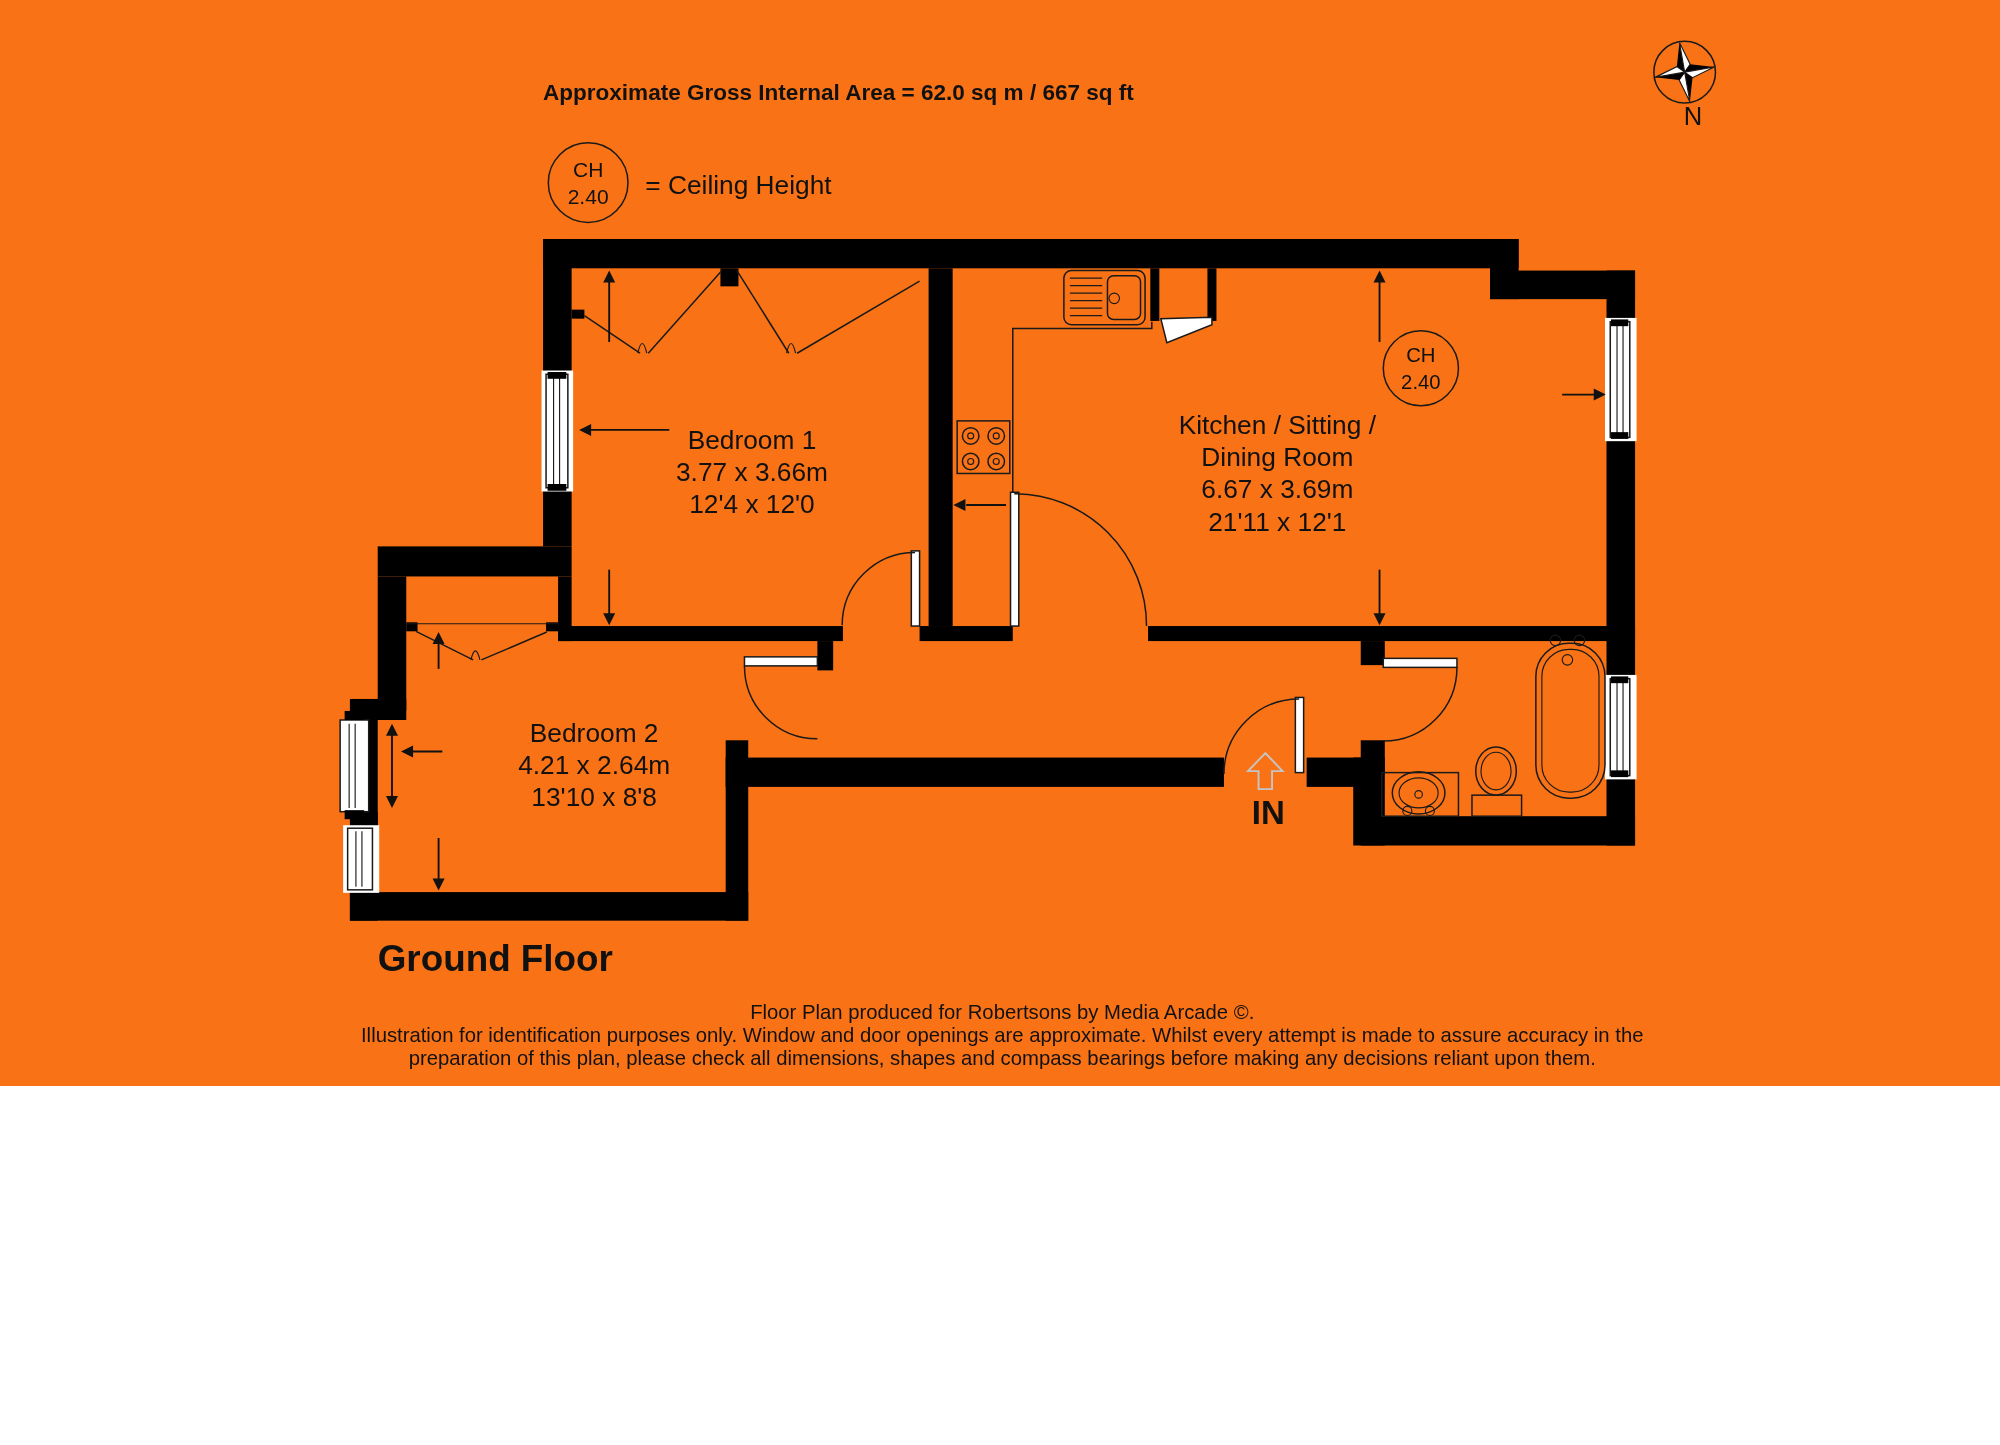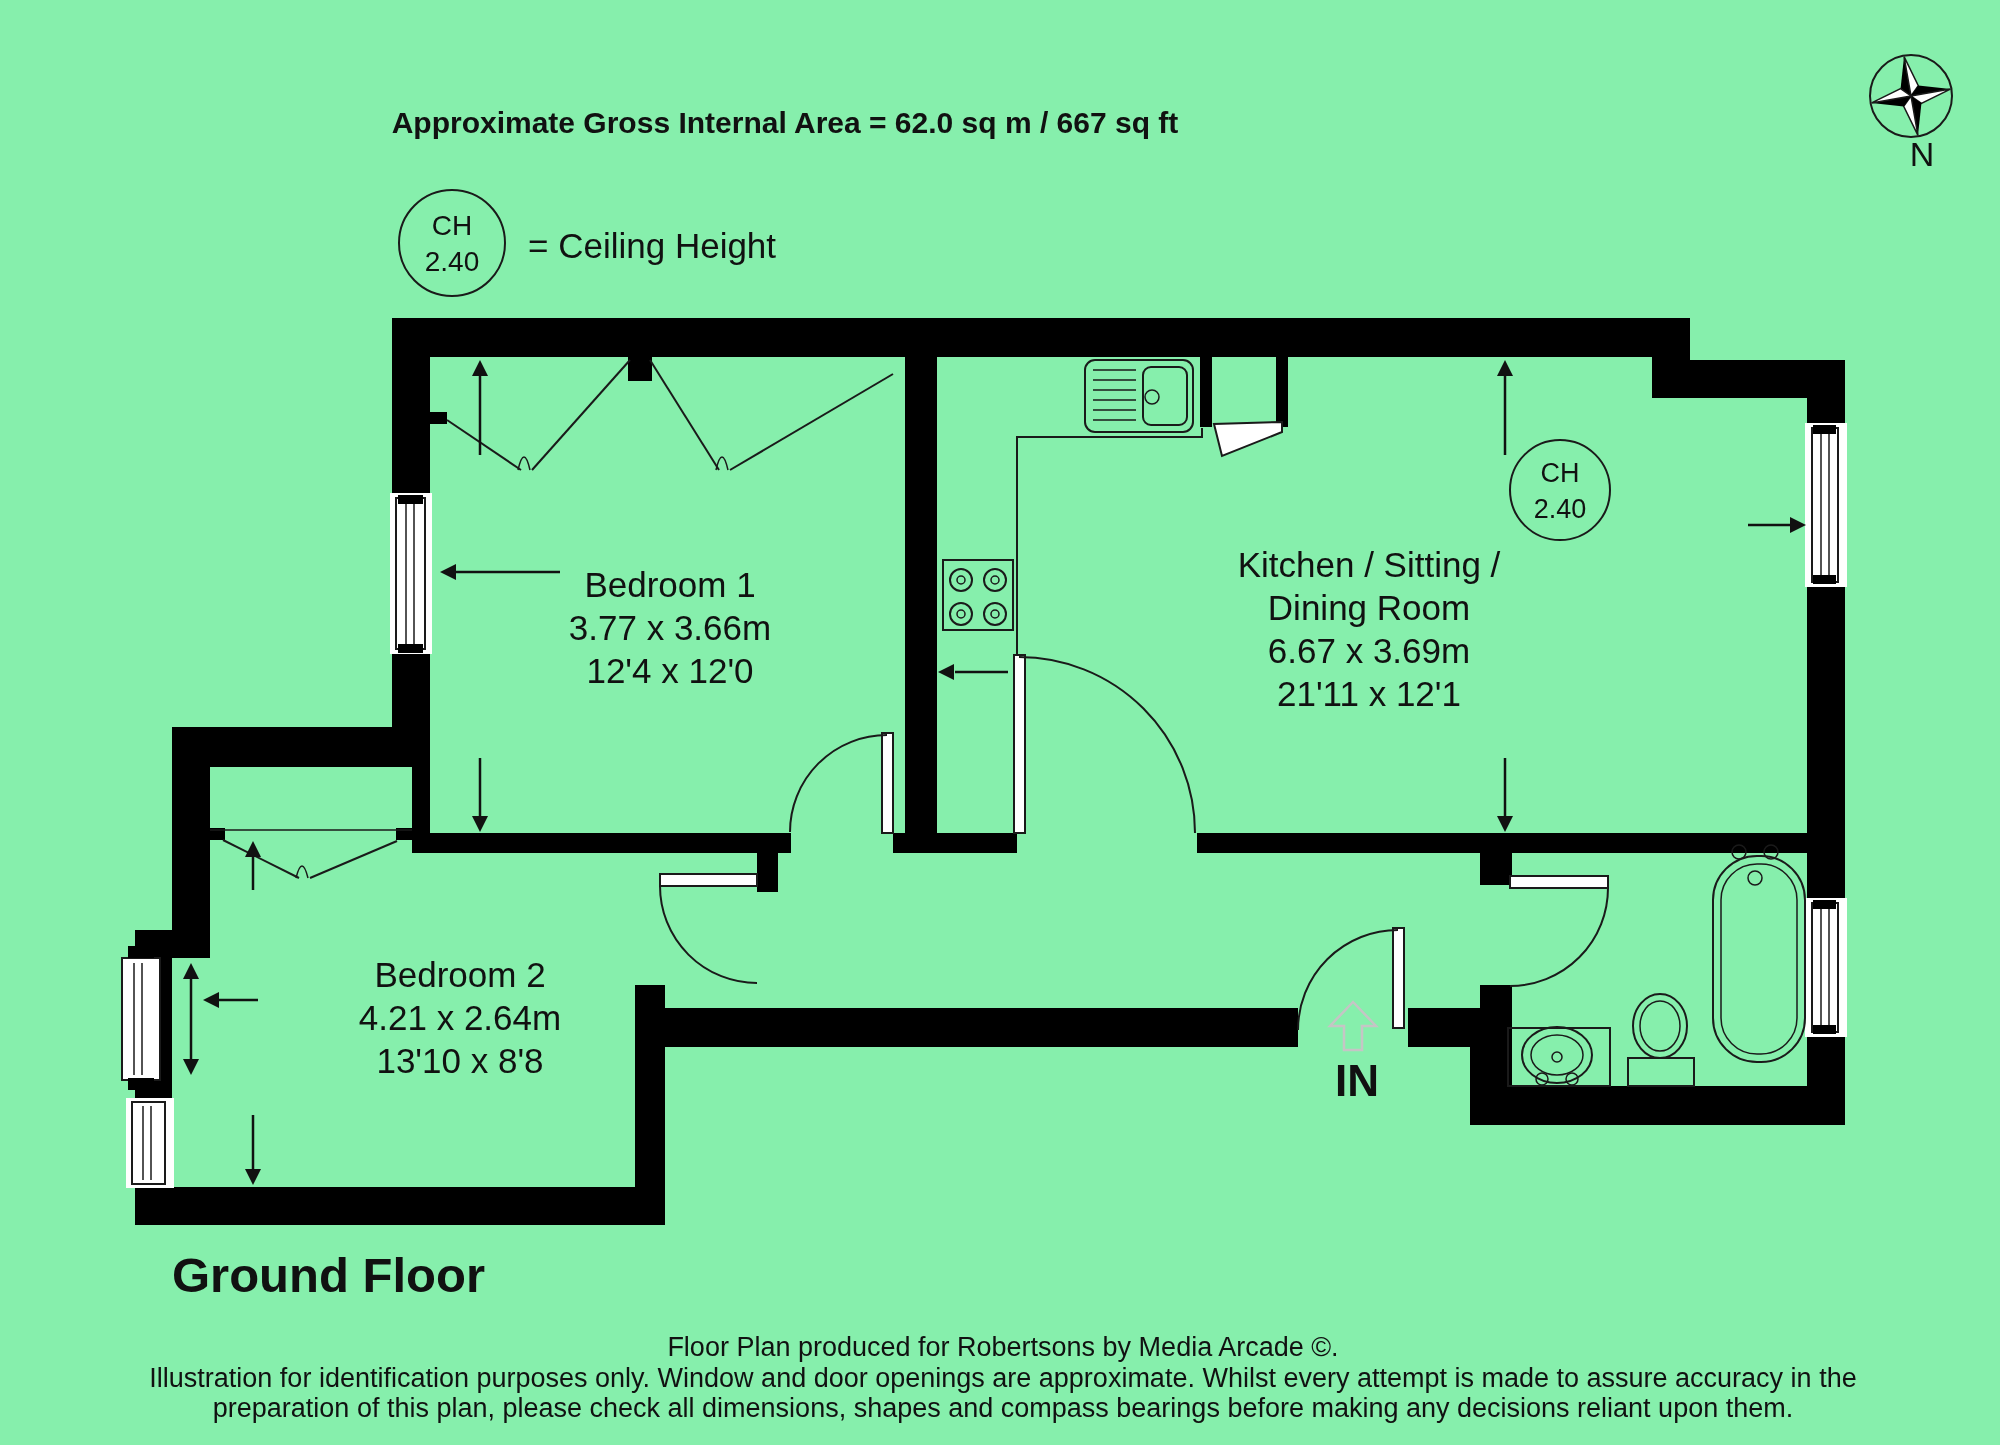--- a/index.html
+++ b/index.html
@@ -1,16 +1,16 @@
 <!DOCTYPE html>
 <html><head>
 <meta charset="utf-8">
 <style>
   html,body{margin:0;padding:0;background:#ffffff;}
-  .canvas{position:relative;width:2000px;height:1445px;background:#86efac;
+  .canvas{position:relative;width:2000px;height:1086px;background:#f97316;
           font-family:"Liberation Sans",sans-serif;overflow:hidden;}
   svg{display:block;width:100%;height:100%;}
   .wall{fill:#000000;stroke:none;}
   .thin{fill:none;stroke:#1a1a1a;stroke-width:2;}
   .thin1{fill:none;stroke:#1a1a1a;stroke-width:1.5;}
   .leaf{fill:#ffffff;stroke:#1a1a1a;stroke-width:2;}
   .arc{fill:none;stroke:#1a1a1a;stroke-width:2;}
   .dim{stroke:#111111;stroke-width:2.5;}
   .dimhead{fill:#111111;stroke:none;}
   .glaze{fill:none;stroke:#1a1a1a;stroke-width:1.5;}

